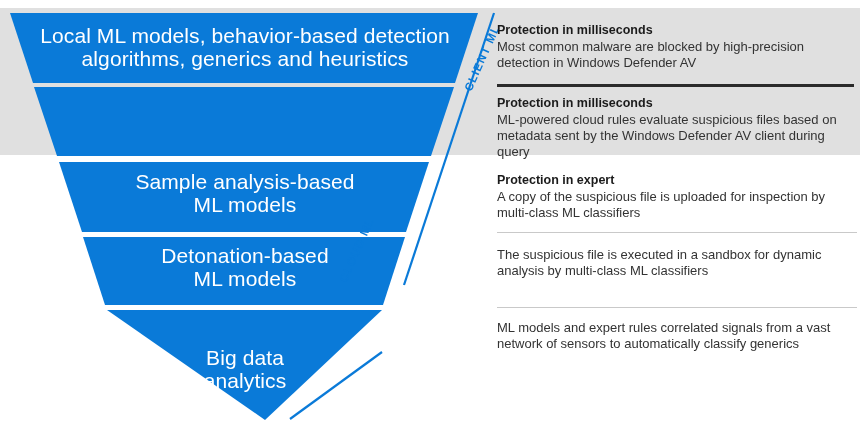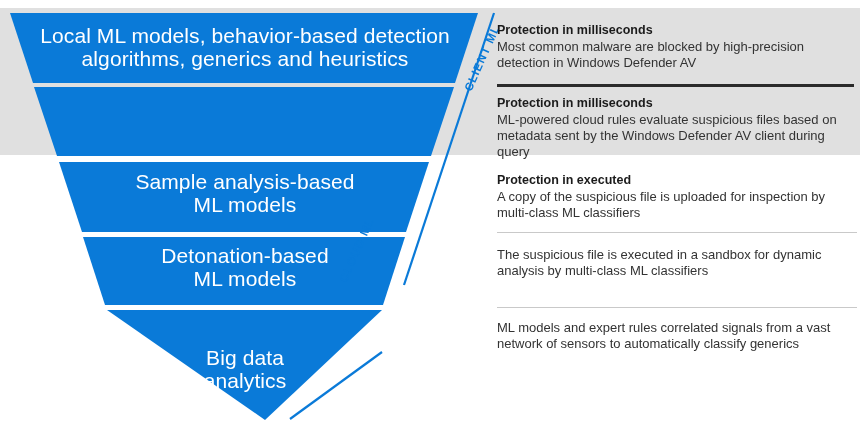--- a/index.html
+++ b/index.html
@@ -177,21 +177,21 @@
     <p class="callout-title">Protection in milliseconds</p>
     <p class="callout-body">Most common malware are blocked by high-precision detection in Windows Defender AV</p>
   </div>
 
   <div class="callout" id="callout-1">
     <p class="callout-title">Protection in milliseconds</p>
     <p class="callout-body">ML-powered cloud rules evaluate suspicious files based on metadata sent by the Windows Defender AV client during query</p>
   </div>
 
   <div class="callout" id="callout-2">
-    <p class="callout-title">Protection in executed</p>
+    <p class="callout-title">Protection in expert</p>
     <p class="callout-body">A copy of the suspicious file is uploaded for inspection by multi-class ML classifiers</p>
   </div>
 
   <div class="callout" id="callout-3">
     <p class="callout-body">The suspicious file is executed in a sandbox for dynamic analysis by multi-class ML classifiers</p>
   </div>
 
   <div class="callout" id="callout-4">
     <p class="callout-body">ML models and expert rules correlated signals from a  vast network of sensors to automatically classify generics</p>
   </div>

